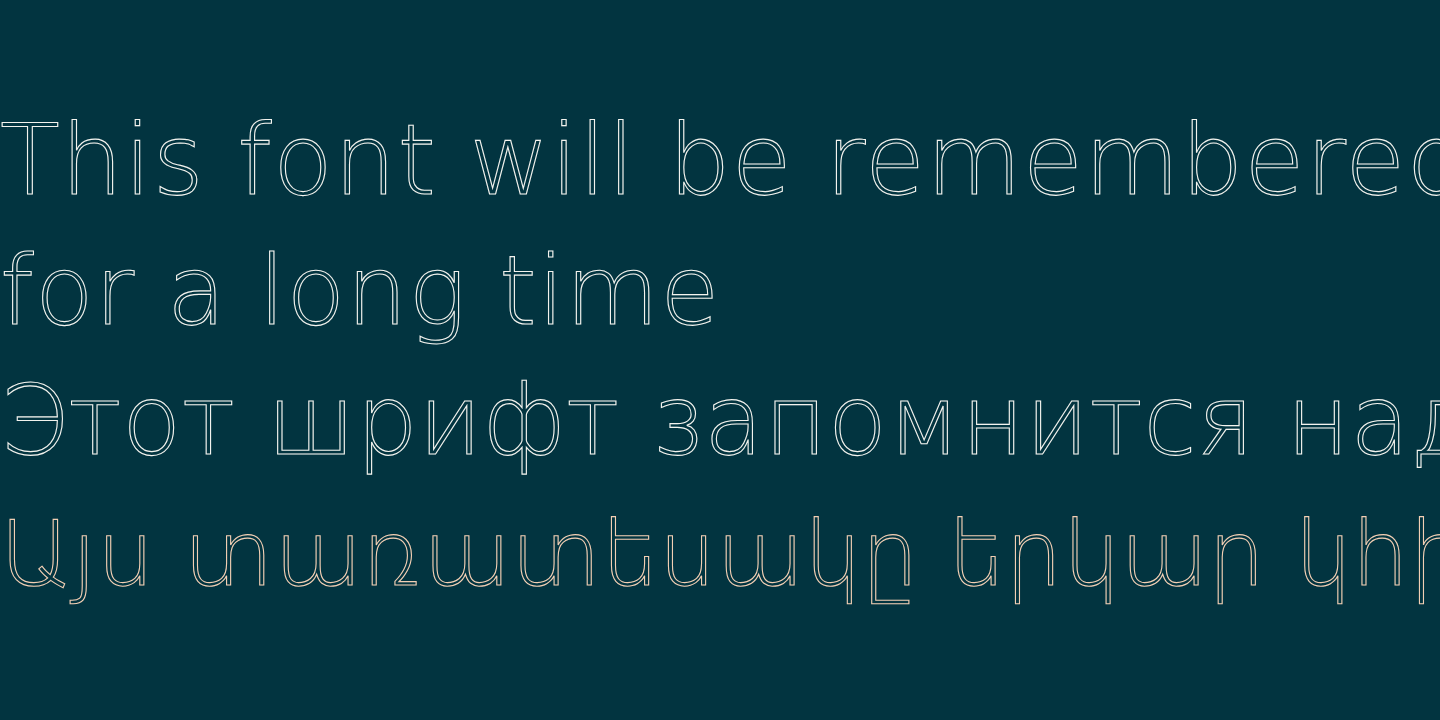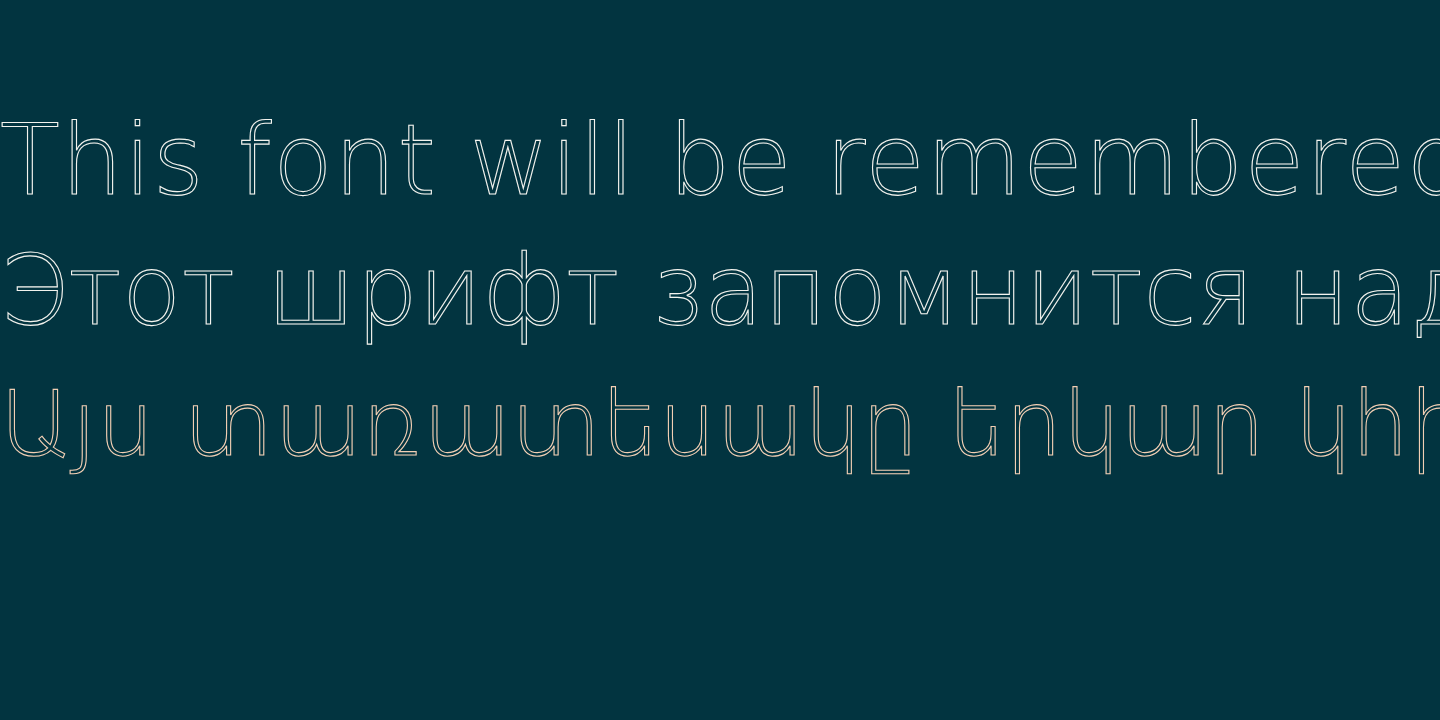--- a/index.html
+++ b/index.html
@@ -74,18 +74,19 @@
     .line-armenian { color: #f2cfb4; }
   }
 </style>
 </head>
 <body>
 
 <div id="specimen-canvas" style="background: rgb(2, 52, 64);">
 
   <div class="specimen-line line-latin-1" style="-webkit-text-stroke-color: rgb(243, 243, 238);">This font will be remembered</div>
 
+  <div class="specimen-line line-latin-2" style="-webkit-text-stroke-color: rgb(243, 243, 238);">for a long time</div>
 
   <div class="specimen-line line-cyrillic" style="-webkit-text-stroke-color: rgb(243, 243, 238);">Этот шрифт запомнится надолго</div>
 
   <div class="specimen-line line-armenian" style="-webkit-text-stroke-color: rgb(242, 207, 180);">Այս տառատեսակը երկար կհիշեք</div>
 
 </div>
 
 </body></html>

